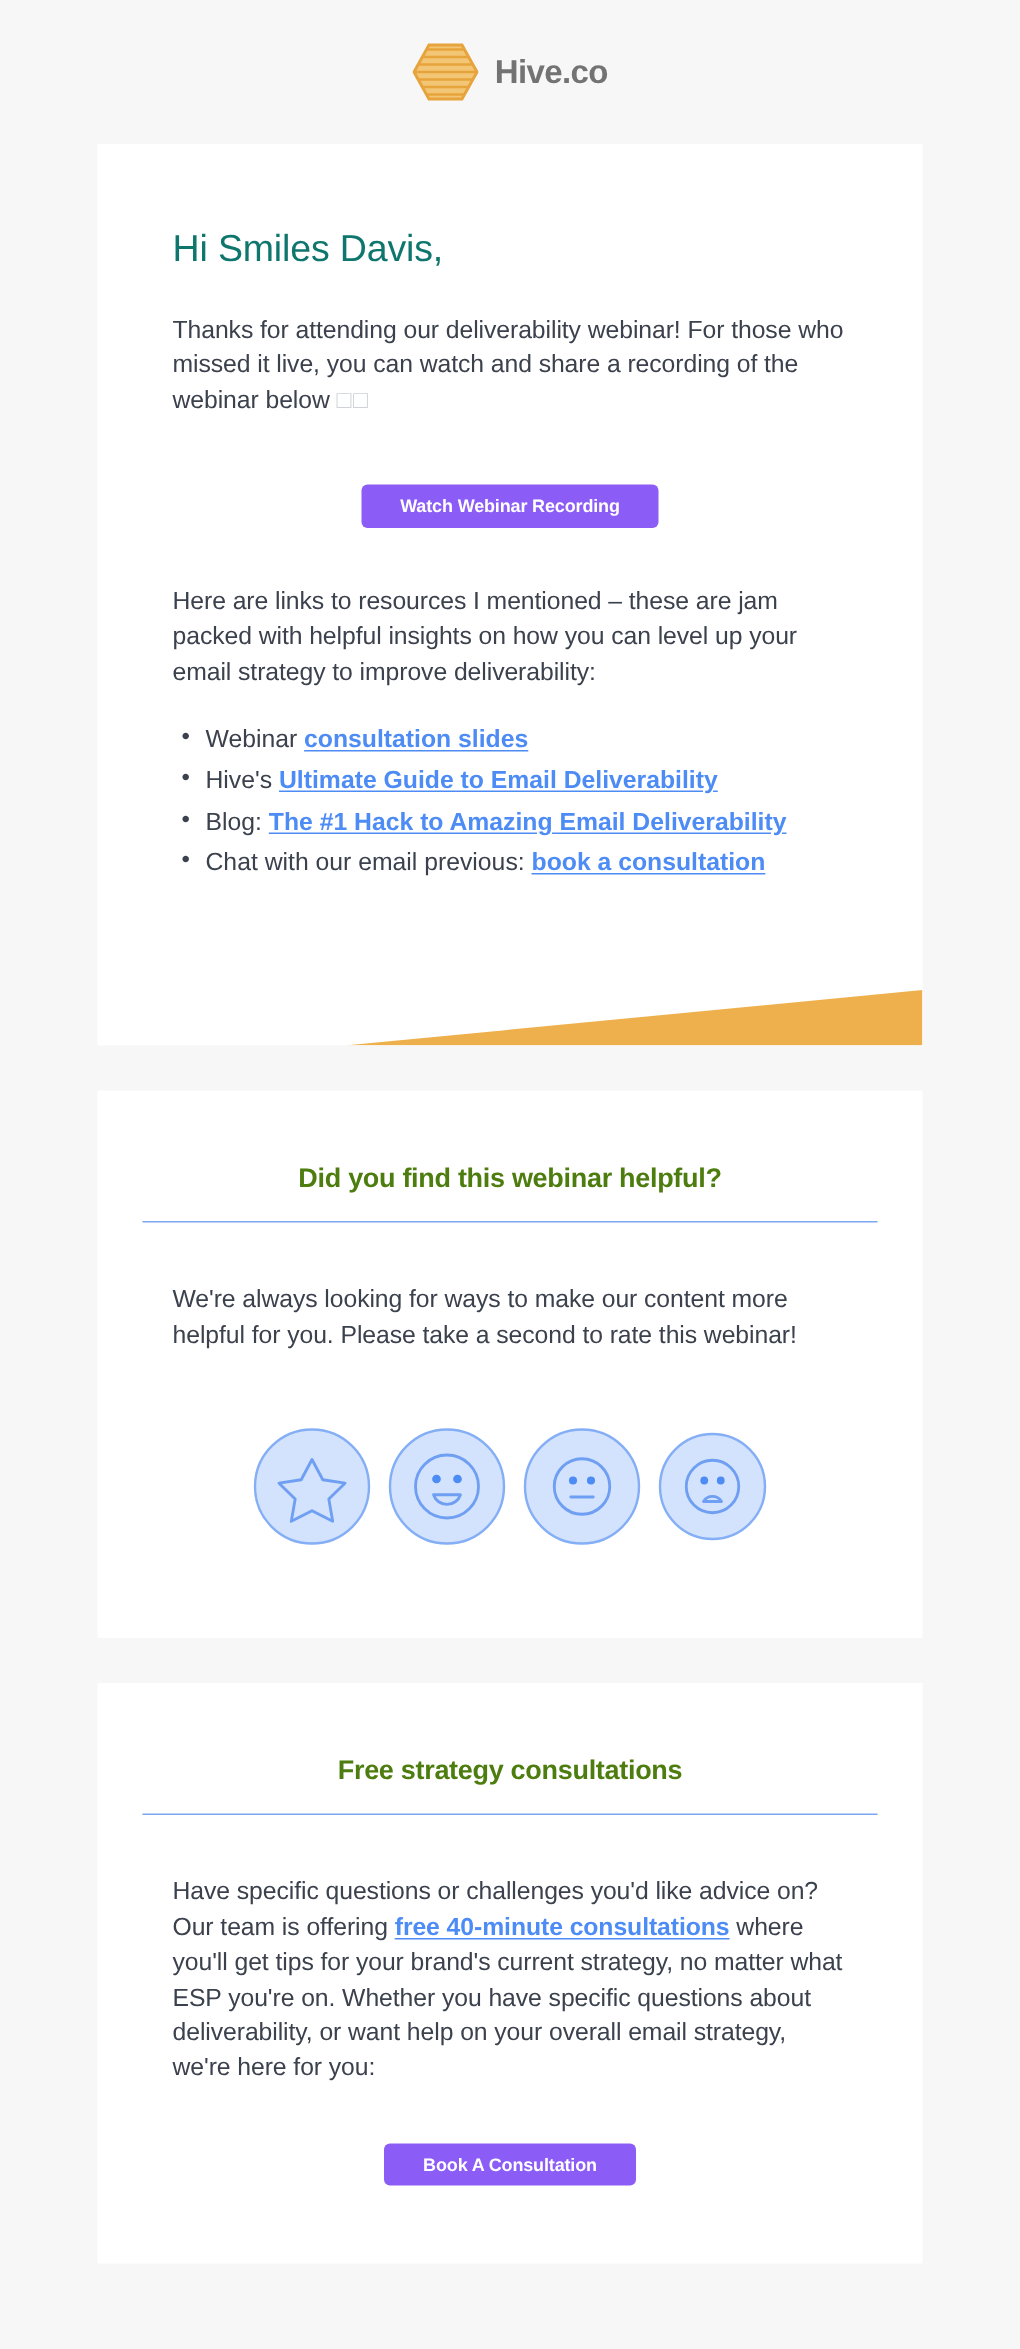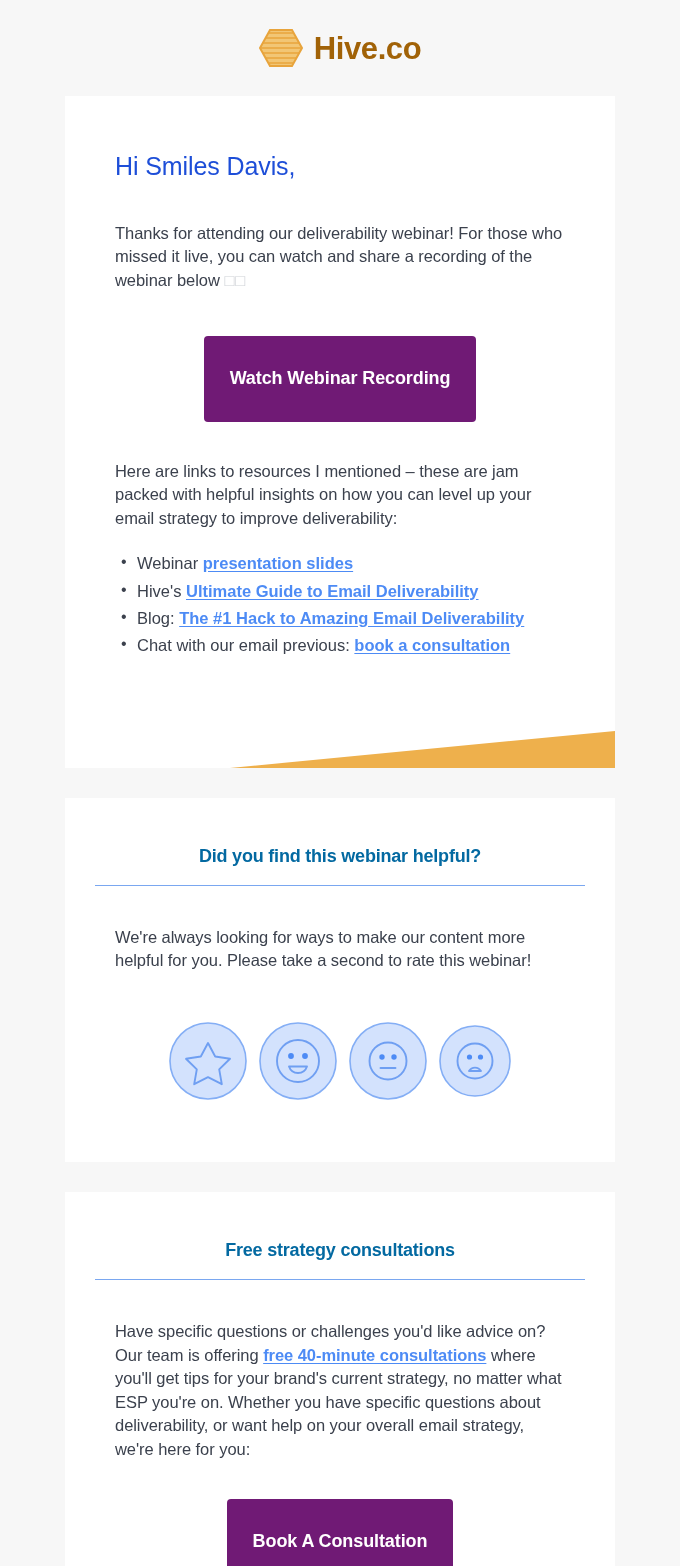--- a/index.html
+++ b/index.html
@@ -9,77 +9,77 @@
     font-family: "Liberation Sans", sans-serif;
     -webkit-font-smoothing: antialiased;
   }
   .page { width: 680px; min-height: 1566px; background: #f7f7f7; position: relative; }
 
   
   .header { height: 96px; display: flex; align-items: center; justify-content: center; }
   .logo { display: flex; align-items: center; gap: 11px; }
   .logo-mark { width: 44px; height: 40px; display: block; }
   .logo-text {
-    font-size: 31px; font-weight: bold; color: #a16207;
+    font-size: 22px; font-weight: bold; color: #737373;
     letter-spacing: -0.4px; line-height: 1;
   }
 
   
   .card {
     background: #ffffff;
     margin: 0 65px;
     position: relative;
     overflow: hidden;
   }
   .card-1 { padding: 56px 50px 0 50px; }
   .gap { height: 30px; background: #f7f7f7; }
 
   
   .greeting {
-    font-size: 25px; color: #1d4ed8; font-weight: normal;
-    letter-spacing: -0.1px; margin-bottom: 41px;
+    font-size: 25px; color: #0f766e; font-weight: normal;
+    letter-spacing: -0.1px; margin-bottom: 28px;
   }
   p.body {
     font-size: 16.5px; line-height: 1.42; color: #3b414d;
     letter-spacing: -0.05px;
   }
   .tofu { color: #cfd2d7; letter-spacing: 1px; }
 
   a.link {
     color: #4d8bf5; font-weight: bold; text-decoration: underline;
     text-underline-offset: 2px;
   }
 
   
   .btn-wrap { text-align: center; }
   .btn {
-    display: inline-block; background: #701a75; color: #ffffff;
-    font-size: 18px; font-weight: bold; letter-spacing: -0.1px;
-    padding: 32px 26px; border-radius: 4px; border: none;
+    display: inline-block; background: #8b5cf6; color: #ffffff;
+    font-size: 12px; font-weight: bold; letter-spacing: -0.1px;
+    padding: 7px 26px; border-radius: 4px; border: none;
     text-decoration: none; cursor: pointer; line-height: 1.2;
   }
 
   
   ul.links { list-style: none; margin: 0; padding: 0; }
   ul.links li {
     font-size: 16.5px; line-height: 1.66; color: #3b414d;
     position: relative; padding-left: 22px;
   }
   ul.links li::before {
     content: "\2022"; position: absolute; left: 6px; top: -1px;
     color: #3b414d; font-size: 16px;
   }
 
   
   .wedge { display: block; width: 100%; height: 45px; }
 
   
   .section-head {
     text-align: center; font-size: 18px; font-weight: bold;
-    color: #0369a1; letter-spacing: -0.2px;
+    color: #4d7c0f; letter-spacing: -0.2px;
     padding-top: 48px; padding-bottom: 18px;
   }
   .divider { height: 1px; background: #7aa7f0; margin: 0 30px; }
 
   
   .rating-row {
     display: flex; align-items: center; justify-content: center;
     gap: 8px; padding: 48px 0 60px 0;
   }
   .rate-btn {
@@ -132,21 +132,21 @@
     </p>
 
     <div class="btn-wrap" style="margin-bottom:38px;">
       <a class="btn" href="#">Watch Webinar Recording</a>
     </div>
 
     <p class="body" style="margin-bottom:20px;">Here are links to resources I mentioned – these are jam packed with helpful insights on how you can level up your email strategy to improve deliverability:</p>
 
     <ul class="links">
       <li>
-        <span>Webinar </span><a class="link" href="#">presentation slides</a>
+        <span>Webinar </span><a class="link" href="#">consultation slides</a>
       </li>
       <li>
         <span>Hive's </span><a class="link" href="#">Ultimate Guide to Email Deliverability</a>
       </li>
       <li>
         <span>Blog: </span><a class="link" href="#">The #1 Hack to Amazing Email Deliverability</a>
       </li>
       <li>
         <span>Chat with our email previous: </span><a class="link" href="#">book a consultation</a>
       </li>

